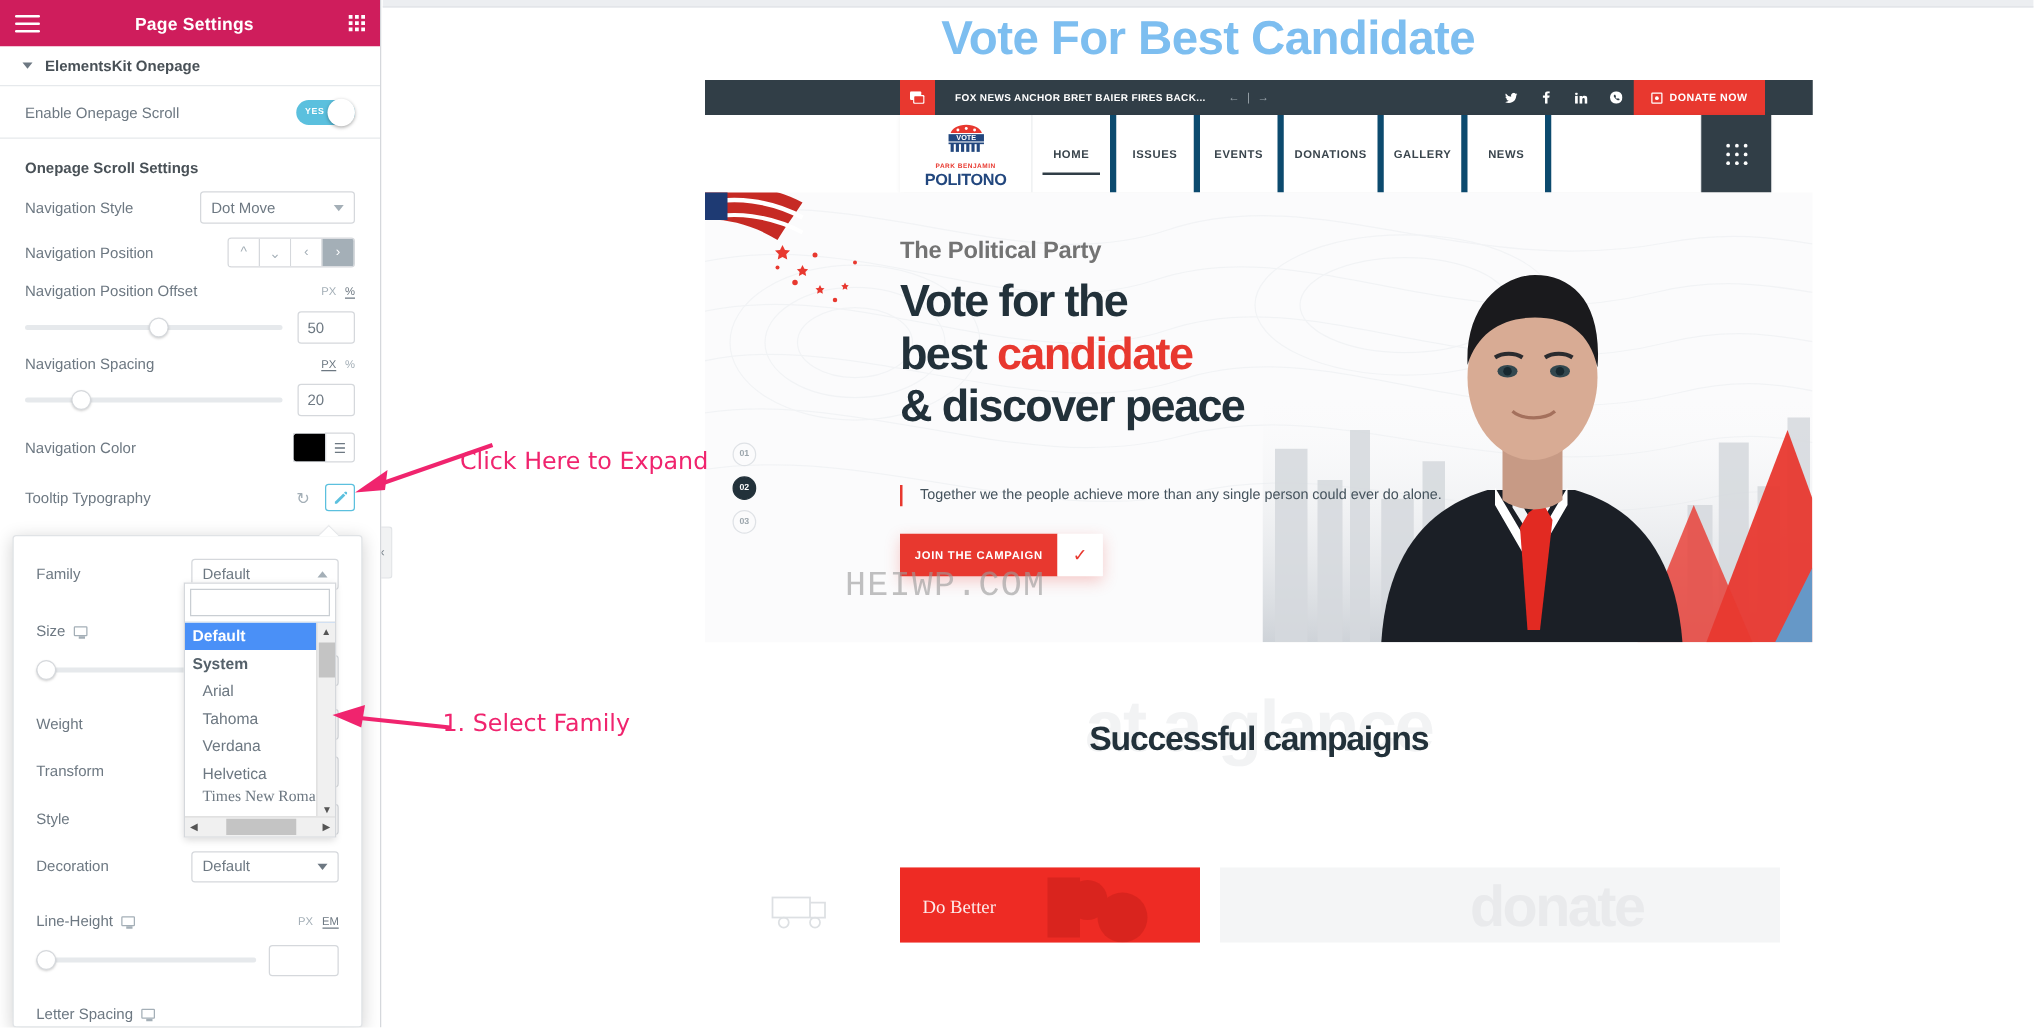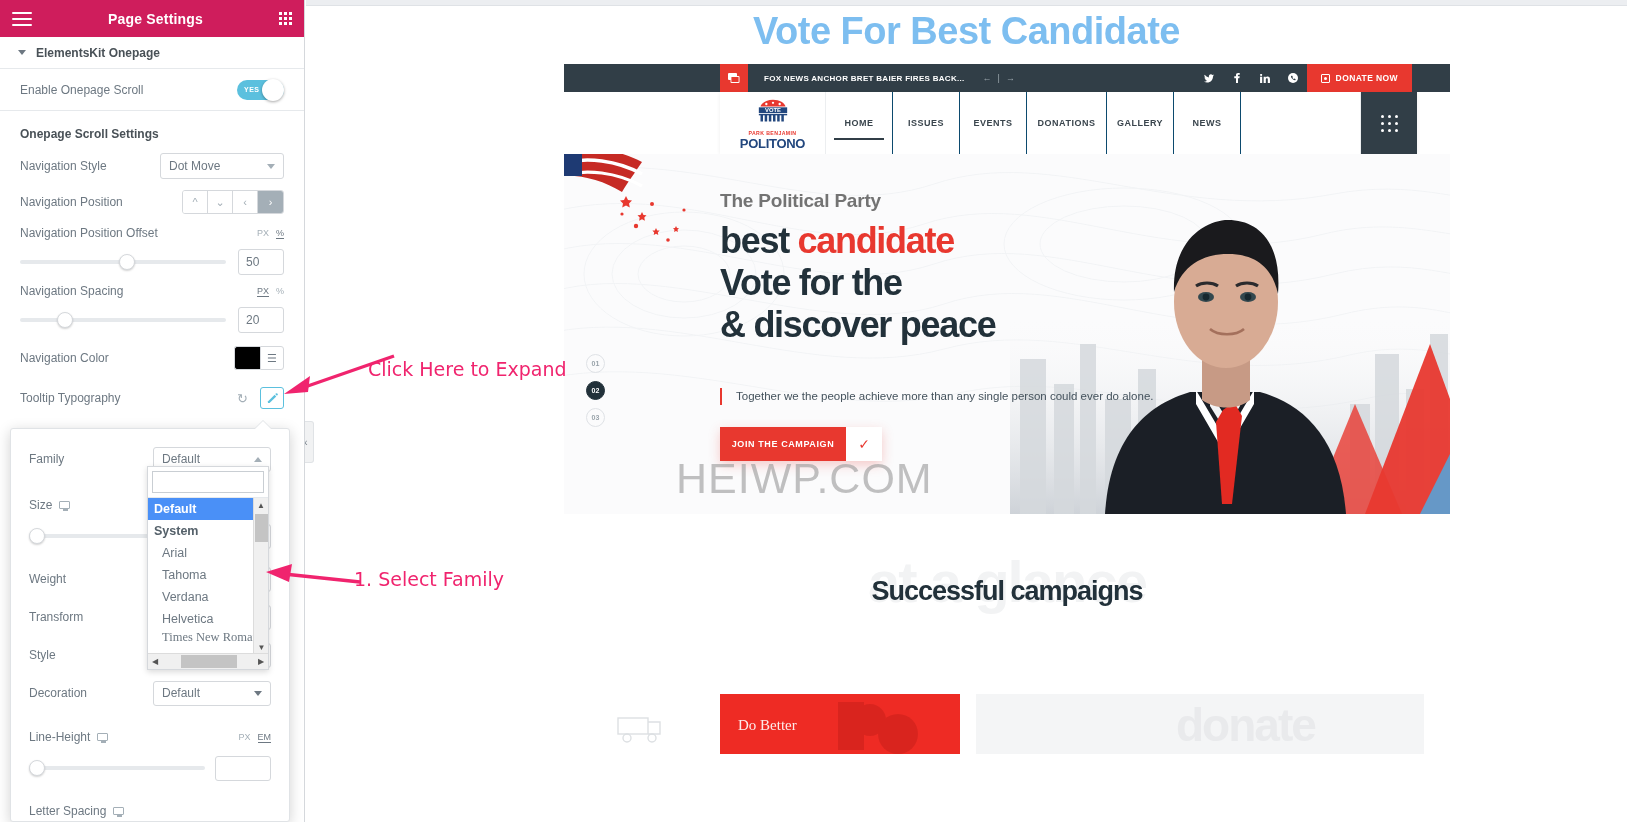--- a/index.html
+++ b/index.html
@@ -191,21 +191,21 @@
     position:absolute; left:156px; top:0; height:62px; background:#fff; display:flex; align-items:stretch;
     box-shadow: 0 1px 4px rgba(0,0,0,.07);
   }
   .logo-cell { width:106px; display:flex; flex-direction:column; align-items:center; justify-content:center; border-right:1px solid #eceef0; padding-top:4px;}
   .logo-emblem { width:40px; }
   .logo-sub { font-size:5.2px; color:#e8382f; font-weight:700; letter-spacing:.4px; margin-top:2px;}
   .logo-name { font-size:13px; color:#22477e; font-weight:800; letter-spacing:-.3px;}
   .nav-item {
     width:67px; display:flex; align-items:center; justify-content:center;
     font-size:9px; font-weight:700; color:#3a454d; letter-spacing:.5px;
-    border-right:1px solid #0c4a6e; position:relative; cursor:pointer;
+    border-right:5px solid #0c4a6e; position:relative; cursor:pointer;
   }
   .nav-item.active:after { content:""; position:absolute; left:8px; right:8px; bottom:14px; height:2.5px; background:#313e47;}
   .nav-item.wide { width:80px; }
   .nav-pad { width:120px; border-right:1px solid #eceef0;}
   .nav-burger {
     width:56px; background:#313e47; display:flex;align-items:center;justify-content:center;
     position:relative;
   }
   .dots9 { display:grid; grid-template-columns:repeat(3,3px); grid-template-rows:repeat(3,3px); gap:4px;}
   .dots9 i{width:3px;height:3px;background:#fff;border-radius:50%;display:block;}
@@ -224,22 +224,22 @@
   .hero-copy { position:absolute; left:156px; top:36px; }
   .eyebrow { font-size:19px; font-weight:800; color:#737373; letter-spacing:-.2px;}
   .h1 { font-size:36px; font-weight:800; color:#22313a; line-height:1.17; letter-spacing:-1.3px; margin-top:8px;}
   .h1 .red { color:#e8382f; }
   .lead { margin-top:42px; border-left:2px solid #e8382f; padding-left:14px; font-size:11.5px; color:#44525c; line-height:1.45;}
   .cta { margin-top:22px; display:flex; width:162px; height:34px; box-shadow:0 4px 12px rgba(232,56,47,.25);}
   .cta .main { flex:1; background:#e8382f; color:#fff; font-size:9px; font-weight:700; letter-spacing:.6px; display:flex;align-items:center;justify-content:center;}
   .cta .chk { width:36px; background:#fff; color:#e8382f; display:flex;align-items:center;justify-content:center; font-size:14px;}
   .candidate { position:absolute; right:0; bottom:0; width:440px; height:360px; }
   .wm {
-    position:absolute; left:112px; top:300px; font-size:43px; color:#9c9c9c; opacity:.62;
-    font-family:Liberation Sans, sans-serif; letter-spacing:1px; z-index:5;
+    position:absolute; left:112px; top:300px; font-size:28px; color:#9c9c9c; opacity:.62;
+    font-family:Liberation Mono, monospace; letter-spacing:1px; z-index:5;
   }
 
   
   .glance { position:relative; height:230px; background:#fff; }
   .glance-ghost {
     position:absolute; left:0; right:0; top:34px; text-align:center;
     font-size:58px; font-weight:800; color:#f2f3f4; letter-spacing:-2px;
   }
   .glance-h {
     position:absolute; left:0; right:0; top:62px; text-align:center;
@@ -434,22 +434,22 @@
           <circle cx="196" cy="143" r="3.4" fill="#17282f"></circle>
             <circle cx="238" cy="143" r="3.4" fill="#17282f"></circle>
           <path d="M186 132 C192 128 202 128 208 132" stroke="#2b2b2e" stroke-width="3.2" fill="none"></path>
           <path d="M226 132 C232 128 242 128 248 132" stroke="#2b2b2e" stroke-width="3.2" fill="none"></path>
           <path d="M200 175 C208 182 226 182 234 175" stroke="#a4705c" stroke-width="2.6" fill="none"></path>
         </svg>
 
         <div class="hero-copy">
           <div class="eyebrow">The Political Party</div>
           <div class="h1">
+            <div>Vote for the</div>
             <div><span>best </span><span class="red">candidate</span></div>
-            <div>Vote for the</div>
             <div>&amp; discover peace</div>
           </div>
           <div class="lead">Together we the people achieve more than any single person could ever do alone.</div>
           <div class="cta">
             <div class="main">JOIN THE CAMPAIGN</div>
             <div class="chk">✓</div>
           </div>
         </div>
 
         <div class="wm">HEIWP.COM</div>

